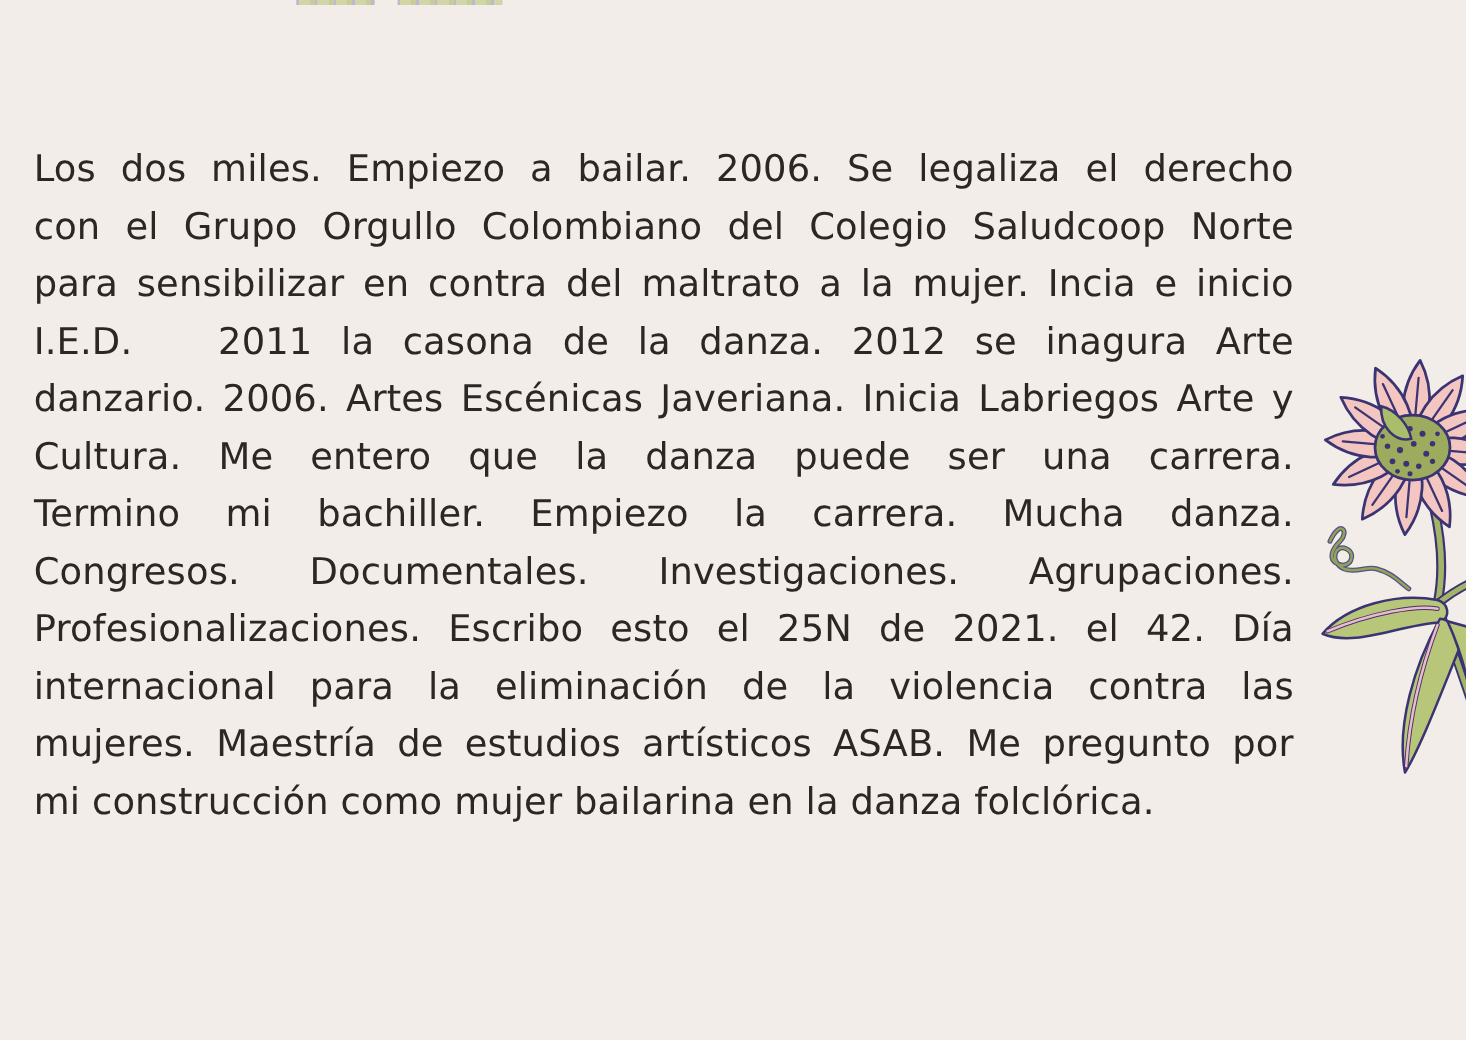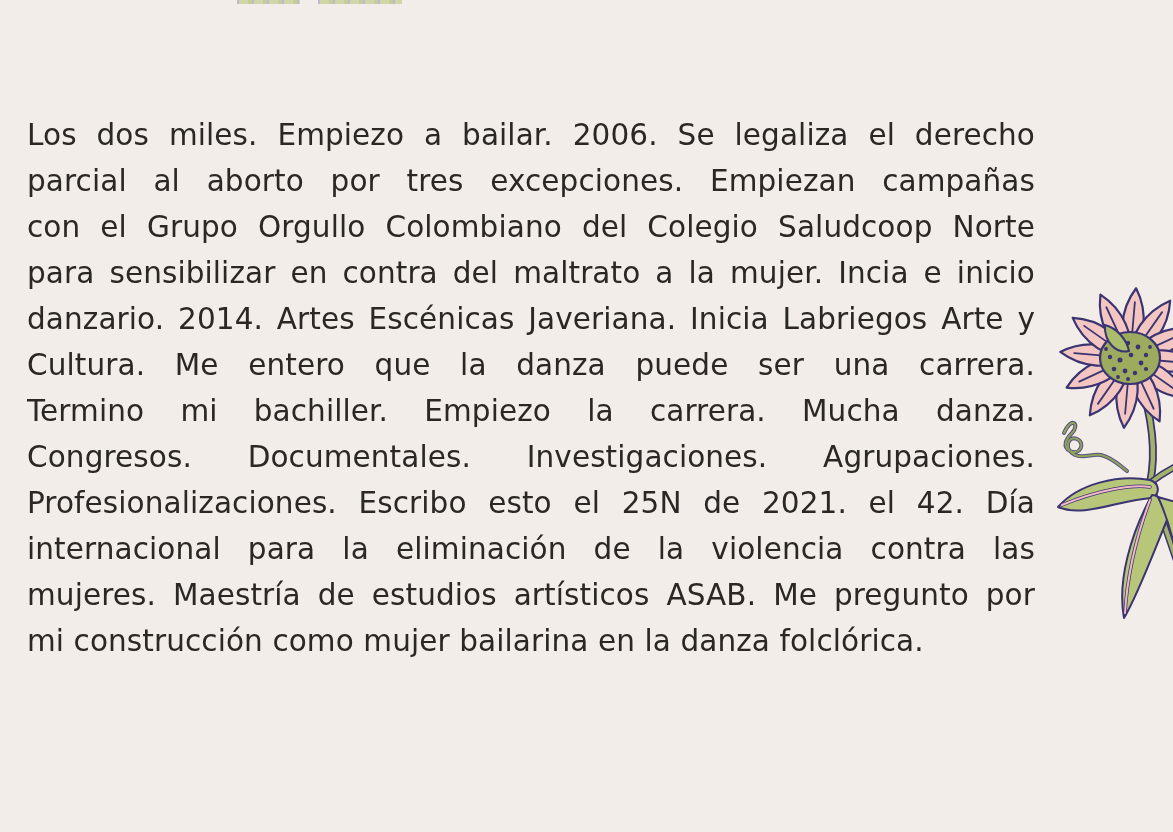--- a/index.html
+++ b/index.html
@@ -67,24 +67,24 @@
 </head>
 <body style="background: rgb(242, 237, 232);">
 
 <div class="slide">
 
   <div class="leaf-fragment frag-1"></div>
   <div class="leaf-fragment frag-2"></div>
 
   <div class="paragraph" style="color: rgb(43, 39, 37);">
     <div class="line">Los dos miles. Empiezo a bailar. 2006. Se legaliza el derecho</div>
-    <div class="line">parcial al aborto por tres excepciones. Empiezan campañas</div>
     <div class="line">con el Grupo Orgullo Colombiano del Colegio Saludcoop Norte</div>
     <div class="line">para sensibilizar en contra del maltrato a la mujer. Incia e inicio</div>
-    <div class="line">danzario. 2014. Artes Escénicas Javeriana. Inicia Labriegos Arte y</div>
+    <div class="line">I.E.D. &nbsp; 2011 la casona de la danza. 2012 se inagura Arte</div>
+    <div class="line">danzario. 2006. Artes Escénicas Javeriana. Inicia Labriegos Arte y</div>
     <div class="line">Cultura. Me entero que la danza puede ser una carrera.</div>
     <div class="line">Termino mi bachiller. Empiezo la carrera. Mucha danza.</div>
     <div class="line">Congresos. Documentales. Investigaciones. Agrupaciones.</div>
     <div class="line">Profesionalizaciones. Escribo esto el 25N de 2021. el 42. Día</div>
     <div class="line">internacional para la eliminación de la violencia contra las</div>
     <div class="line">mujeres. Maestría de estudios artísticos ASAB. Me pregunto por</div>
     <div class="line last">mi construcción como mujer bailarina en la danza folclórica.</div>
   </div>
 
   <div class="flower-wrap">

